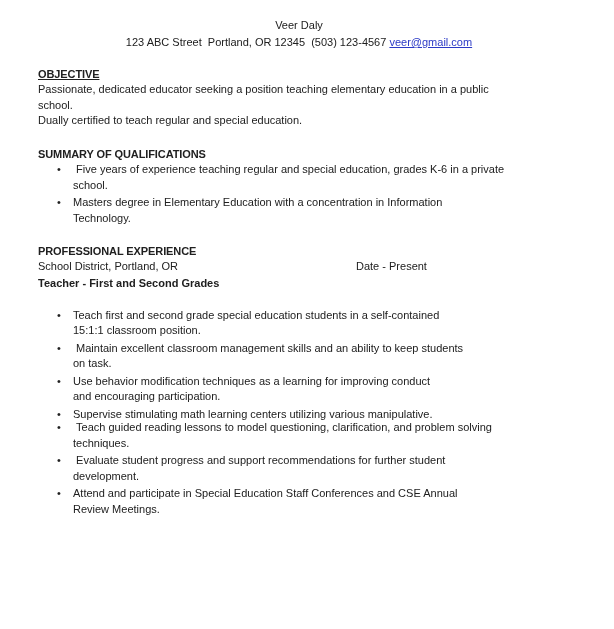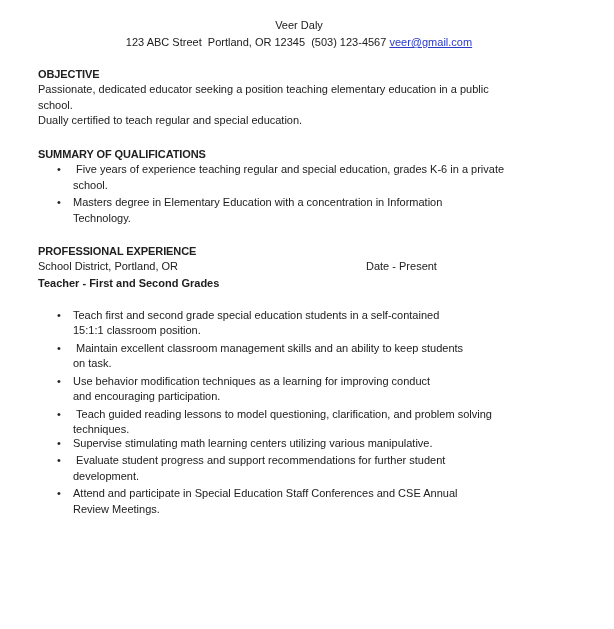--- a/index.html
+++ b/index.html
@@ -18,21 +18,21 @@
   }
   .page{padding:17px 8px 0 38px;}
 
   
   .doc-header{text-align:center;margin-right:46px;}
   .doc-header .line{line-height:17px;white-space:pre-wrap;}
   .doc-header a{color:var(--link);text-decoration:underline;cursor:pointer;}
 
   
   .heading{font-weight:700;line-height:16px;letter-spacing:-0.1px;}
-  .mt-obj{margin-top:15px;}
+  .mt-obj{margin-top:15px;text-decoration:underline;}
   .mt-cert{margin-top:18px;}
   .mt-sum{margin-top:17.5px;}
   .mt-exp{margin-top:17px;}
 
   .body-text{line-height:15.5px;white-space:pre-wrap;}
 
   
   ul.blist{list-style:none;margin:0;padding:0;}
   ul.blist li{
     position:relative;
@@ -44,21 +44,21 @@
     content:"\2022";
     position:absolute;
     left:19px;top:0;
   }
   ul.blist .li-text{white-space:pre-wrap;}
   ul.exp-list{margin-top:17px;}
   ul.exp-list li:nth-child(5){margin-top:-4px;}
 
   
   .exp-row{position:relative;line-height:15.5px;}
-  .exp-date{position:absolute;left:328px;top:0;}
+  .exp-date{position:absolute;left:318px;top:0;}
   .exp-title{font-weight:700;line-height:16px;}
 </style>
 </head>
 <body>
 
 <div class="page">
 
   <div class="doc-header">
     <div class="line">Veer Daly</div>
     <div class="line"><span>123 ABC Street  Portland, OR 12345  (503) 123-4567 </span><a href="#">veer@gmail.com</a></div>
@@ -85,22 +85,22 @@
   </div>
   <div class="exp-title">Teacher - First and Second Grades</div>
 
   <ul class="blist exp-list">
     <li><span class="blt"></span><span class="li-text">Teach first and second grade special education students in a self-contained
 15:1:1 classroom position.</span></li>
     <li><span class="blt"></span><span class="li-text"> Maintain excellent classroom management skills and an ability to keep students
 on task.</span></li>
     <li><span class="blt"></span><span class="li-text">Use behavior modification techniques as a learning for improving conduct
 and encouraging participation.</span></li>
+    <li><span class="blt"></span><span class="li-text">Supervise stimulating math learning centers utilizing various manipulative.</span></li>
     <li><span class="blt"></span><span class="li-text"> Teach guided reading lessons to model questioning, clarification, and problem solving
 techniques.</span></li>
-    <li><span class="blt"></span><span class="li-text">Supervise stimulating math learning centers utilizing various manipulative.</span></li>
     <li><span class="blt"></span><span class="li-text"> Evaluate student progress and support recommendations for further student
 development.</span></li>
     <li><span class="blt"></span><span class="li-text">Attend and participate in Special Education Staff Conferences and CSE Annual
 Review Meetings.</span></li>
   </ul>
 
 </div>
 
 </body></html>

